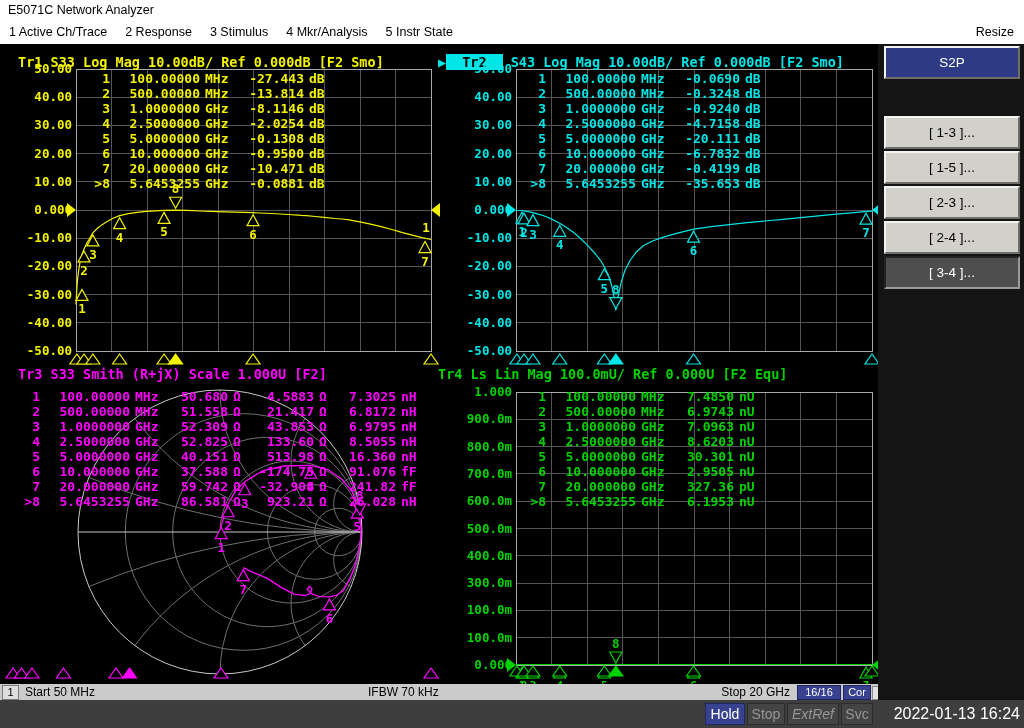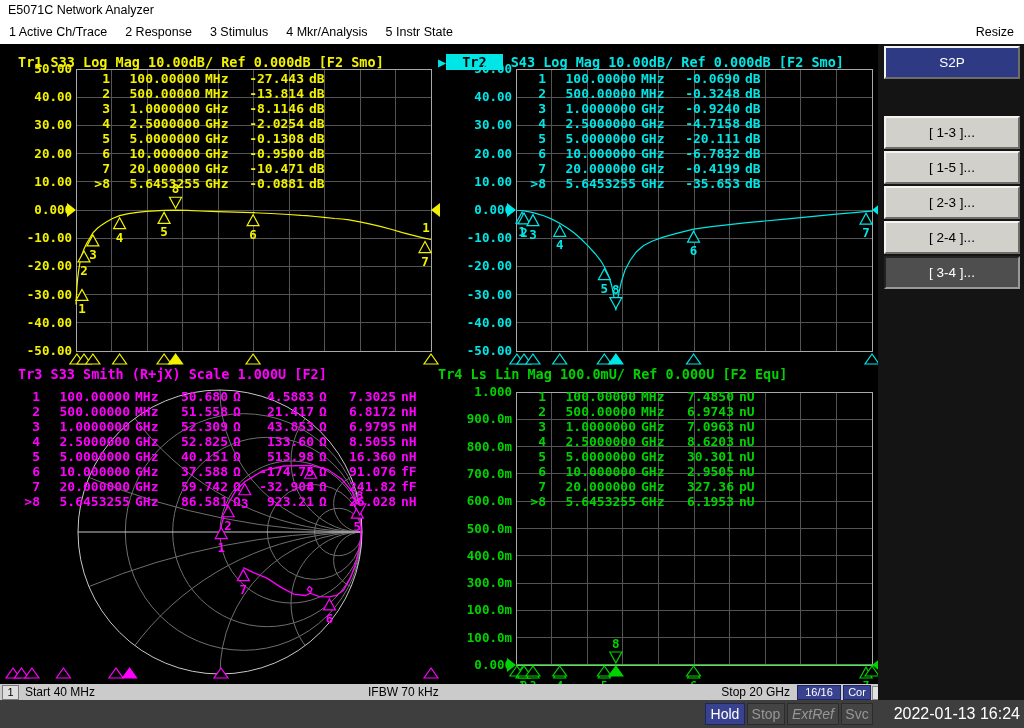--- a/index.html
+++ b/index.html
@@ -299,21 +299,21 @@
       <div class="ylab" style="left: 456px; top: 521.5px; color: rgb(0, 210, 0);">500.0m</div>
       <div class="ylab" style="left: 456px; top: 548.8px; color: rgb(0, 210, 0);">400.0m</div>
       <div class="ylab" style="left: 456px; top: 576.1px; color: rgb(0, 210, 0);">300.0m</div>
       <div class="ylab" style="left: 456px; top: 603.4px; color: rgb(0, 210, 0);">100.0m</div>
       <div class="ylab" style="left: 456px; top: 630.7px; color: rgb(0, 210, 0);">100.0m</div>
       <div class="ylab" style="left: 456px; top: 658px; color: rgb(0, 210, 0);">0.000</div>
     </div>
 
   <div class="statusbar">
     <div class="chanbox">1</div>
-    <div class="sb-start">Start 40 MHz</div>
+    <div class="sb-start">Start 50 MHz</div>
     <div class="sb-ifbw">IFBW 70 kHz</div>
     <div class="sb-stop">Stop 20 GHz</div>
     <div class="sb-badge sb-sweep">16/16</div>
     <div class="sb-badge sb-cor">Cor</div>
     <div class="sb-grip"></div>
   </div>
 
   <div class="sidebar" id="sidebar">
       <div class="skey header" style="top: 2px;">S2P</div>
       <div class="skey" style="top: 72px;">[ 1-3 ]...</div>

